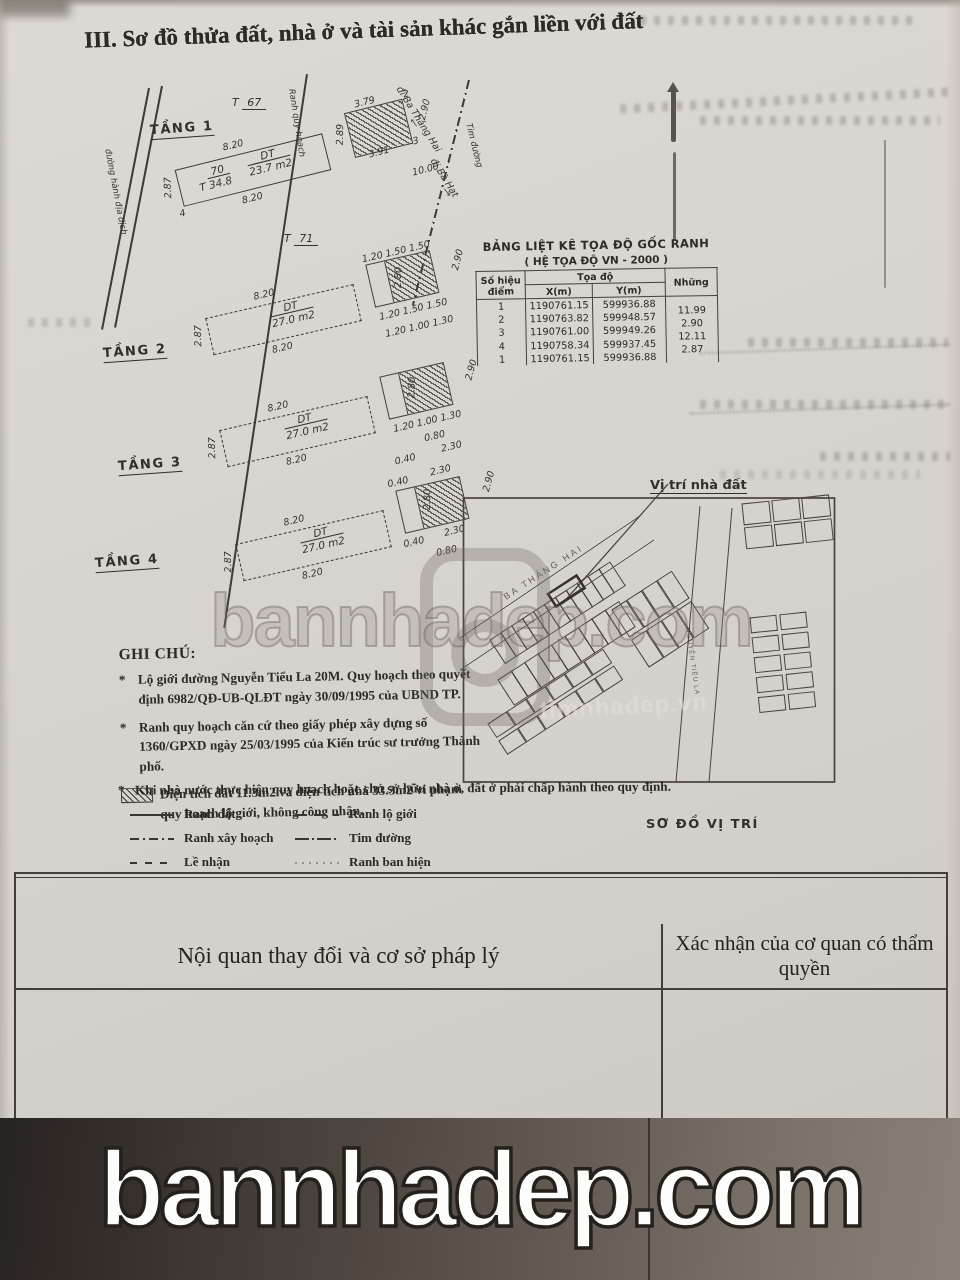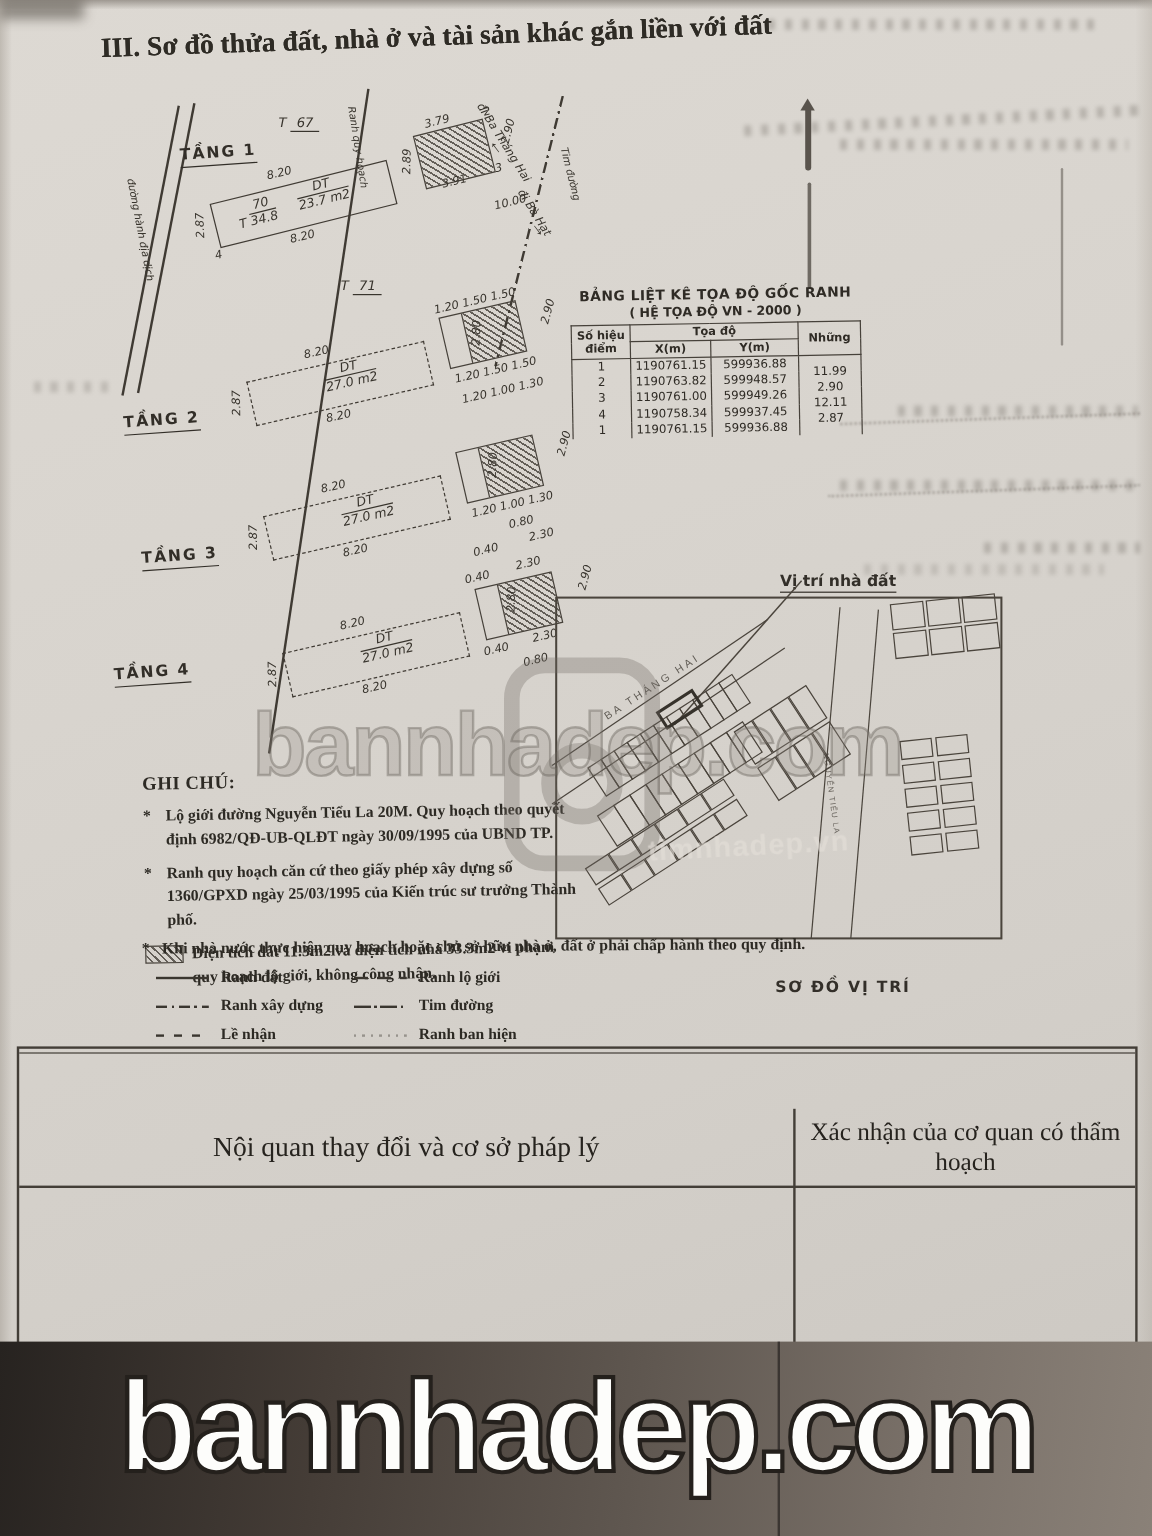--- a/index.html
+++ b/index.html
@@ -415,41 +415,41 @@
       <div class="leg-item">
         <span class="sw sw-solid"></span>
         <span class="label">Ranh đất</span>
       </div>
       <div class="leg-item">
         <span class="sw sw-longdash"></span>
         <span class="label">Ranh lộ giới</span>
       </div>
       <div class="leg-item">
         <span class="sw sw-dashdot"></span>
-        <span class="label">Ranh xây dựng</span>
+        <span class="label">Ranh xây hoạch</span>
       </div>
       <div class="leg-item">
         <span class="sw sw-center"></span>
         <span class="label">Tim đường</span>
       </div>
       <div class="leg-item">
         <span class="sw sw-shortdash"></span>
         <span class="label">Lề nhận</span>
       </div>
       <div class="leg-item">
         <span class="sw sw-dotted"></span>
         <span class="label">Ranh ban hiện</span>
       </div>
     </div>
 
   <div class="abs sec4">
     <div class="hrow"></div>
     <div class="divider"></div>
     <div class="c1">Nội quan thay đổi và cơ sở pháp lý</div>
-    <div class="c2">Xác nhận của cơ quan có thẩm hoạch</div>
+    <div class="c2">Xác nhận của cơ quan có thẩm quyền</div>
   </div>
 
   <div class="abs wm-logo"></div>
   <div class="abs wm-mid">bannhadep.com</div>
   <div class="abs wm-faint">timnhadep.vn</div>
   <div class="abs band">
     <div class="crease"></div>
     <div class="wm-big">bannhadep.com</div>
   </div>
 

